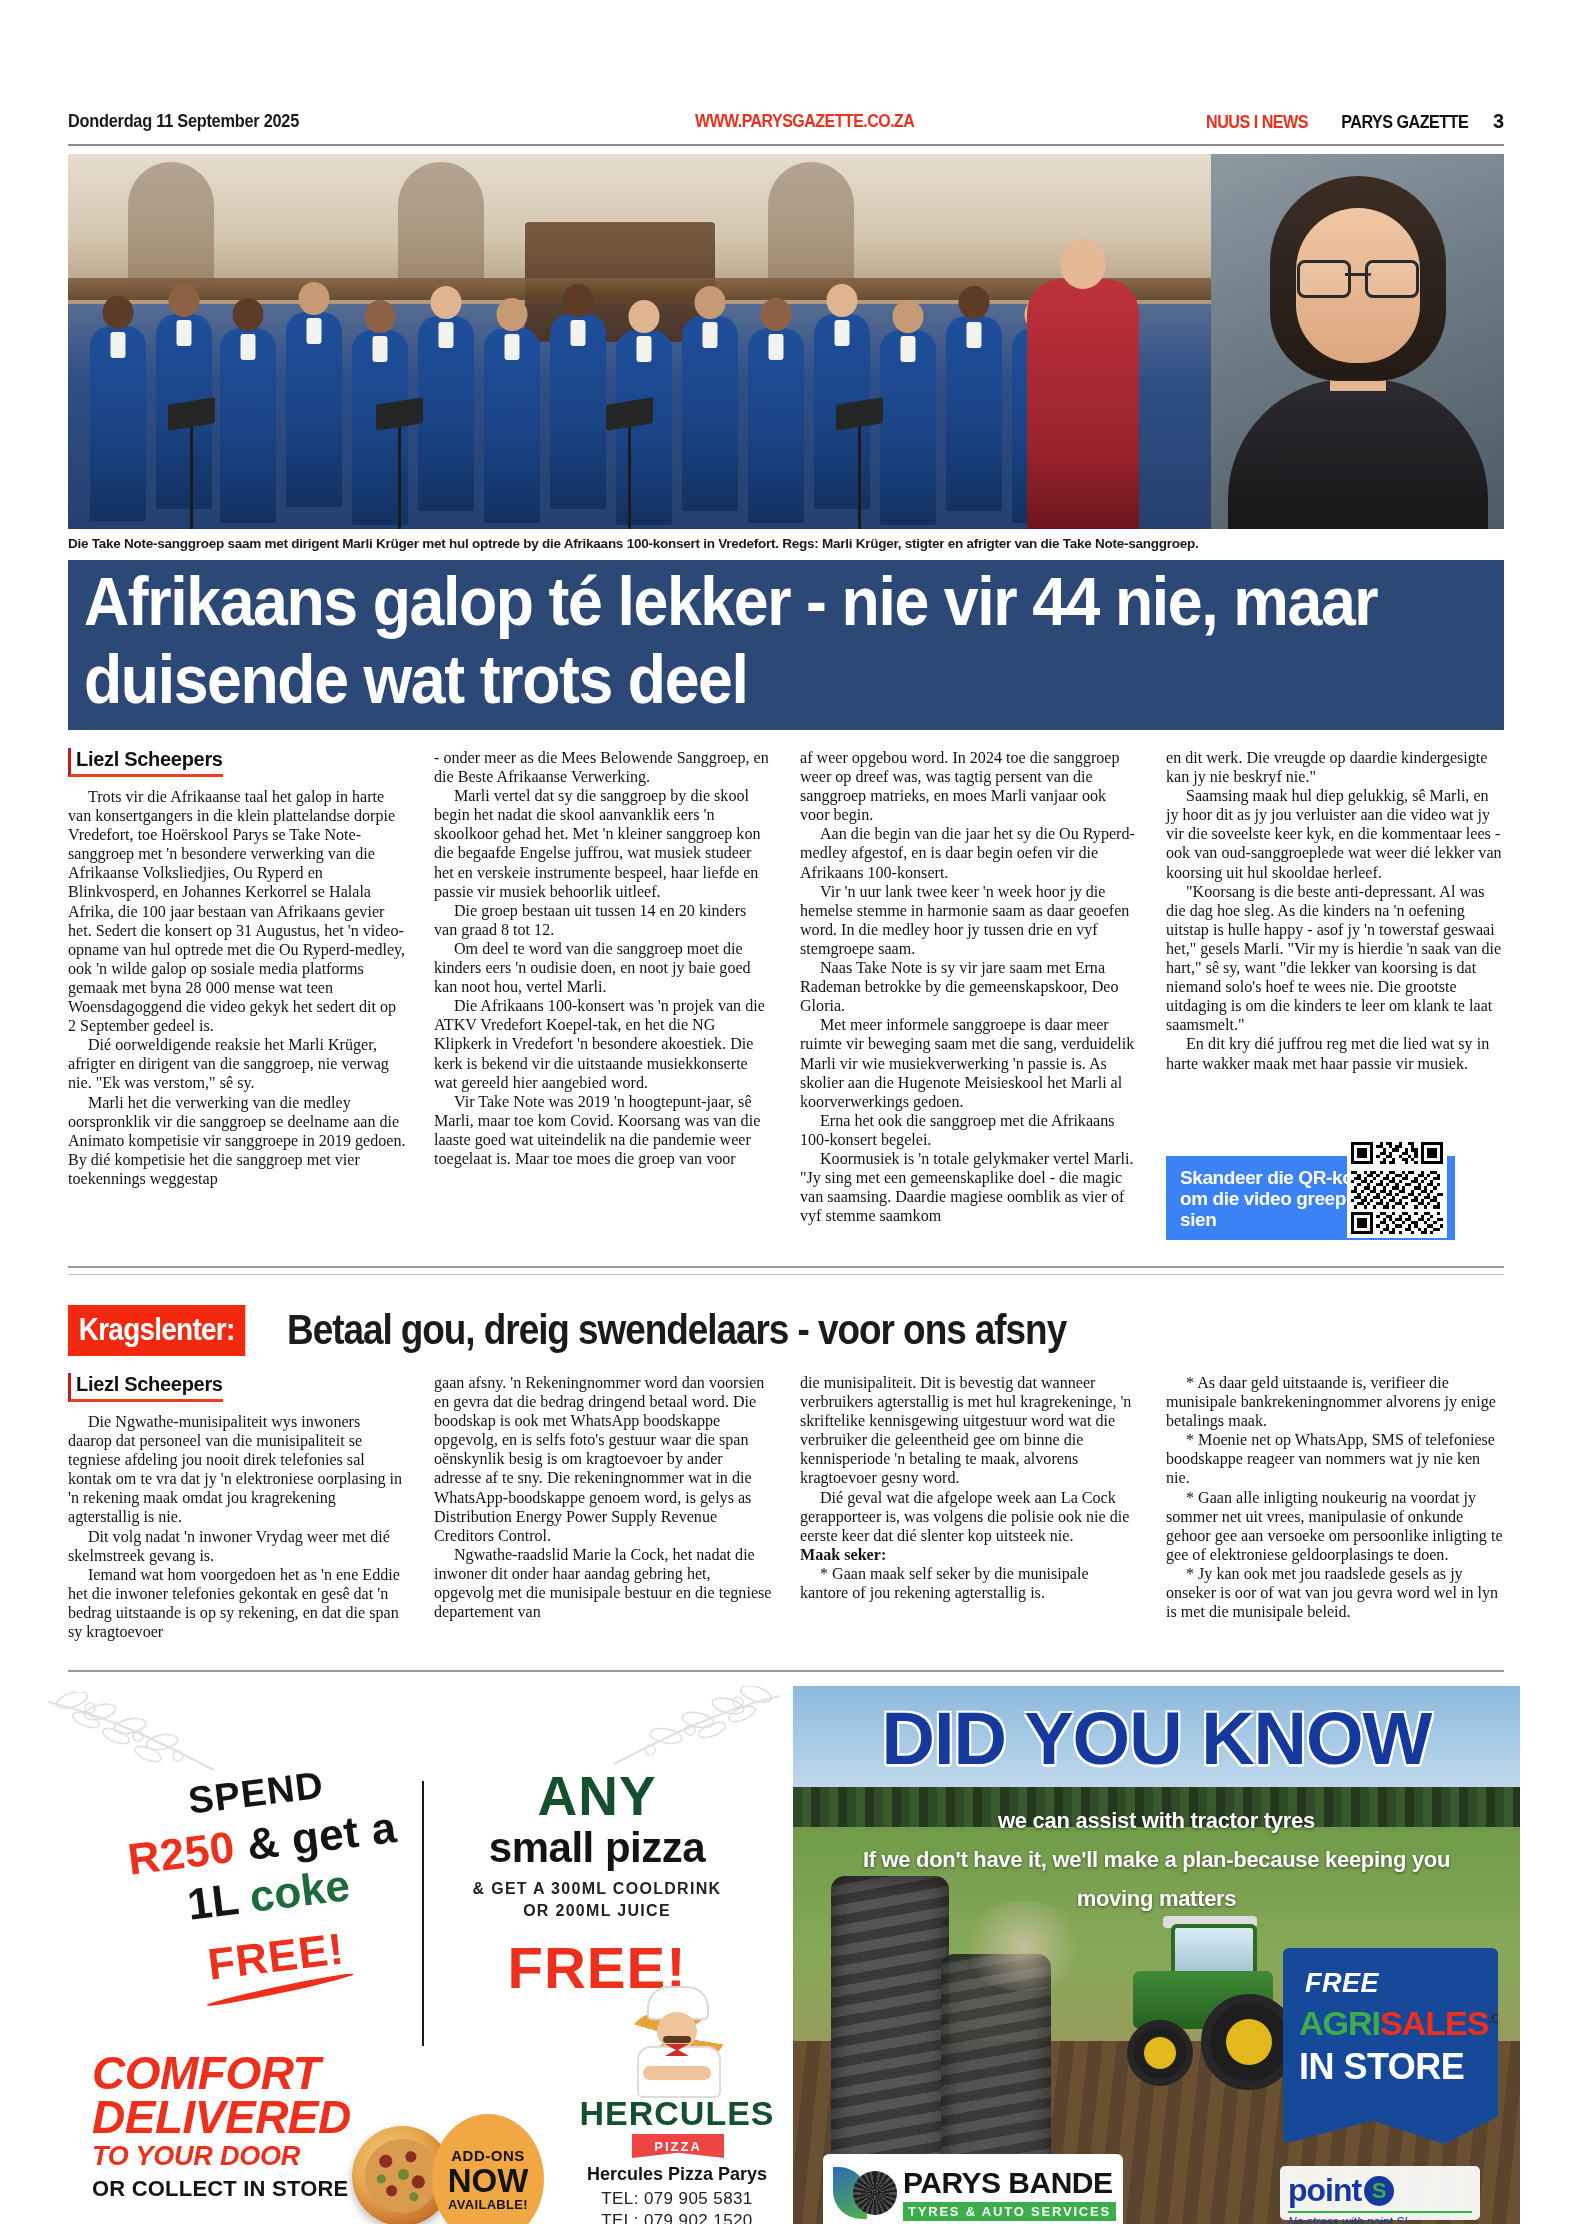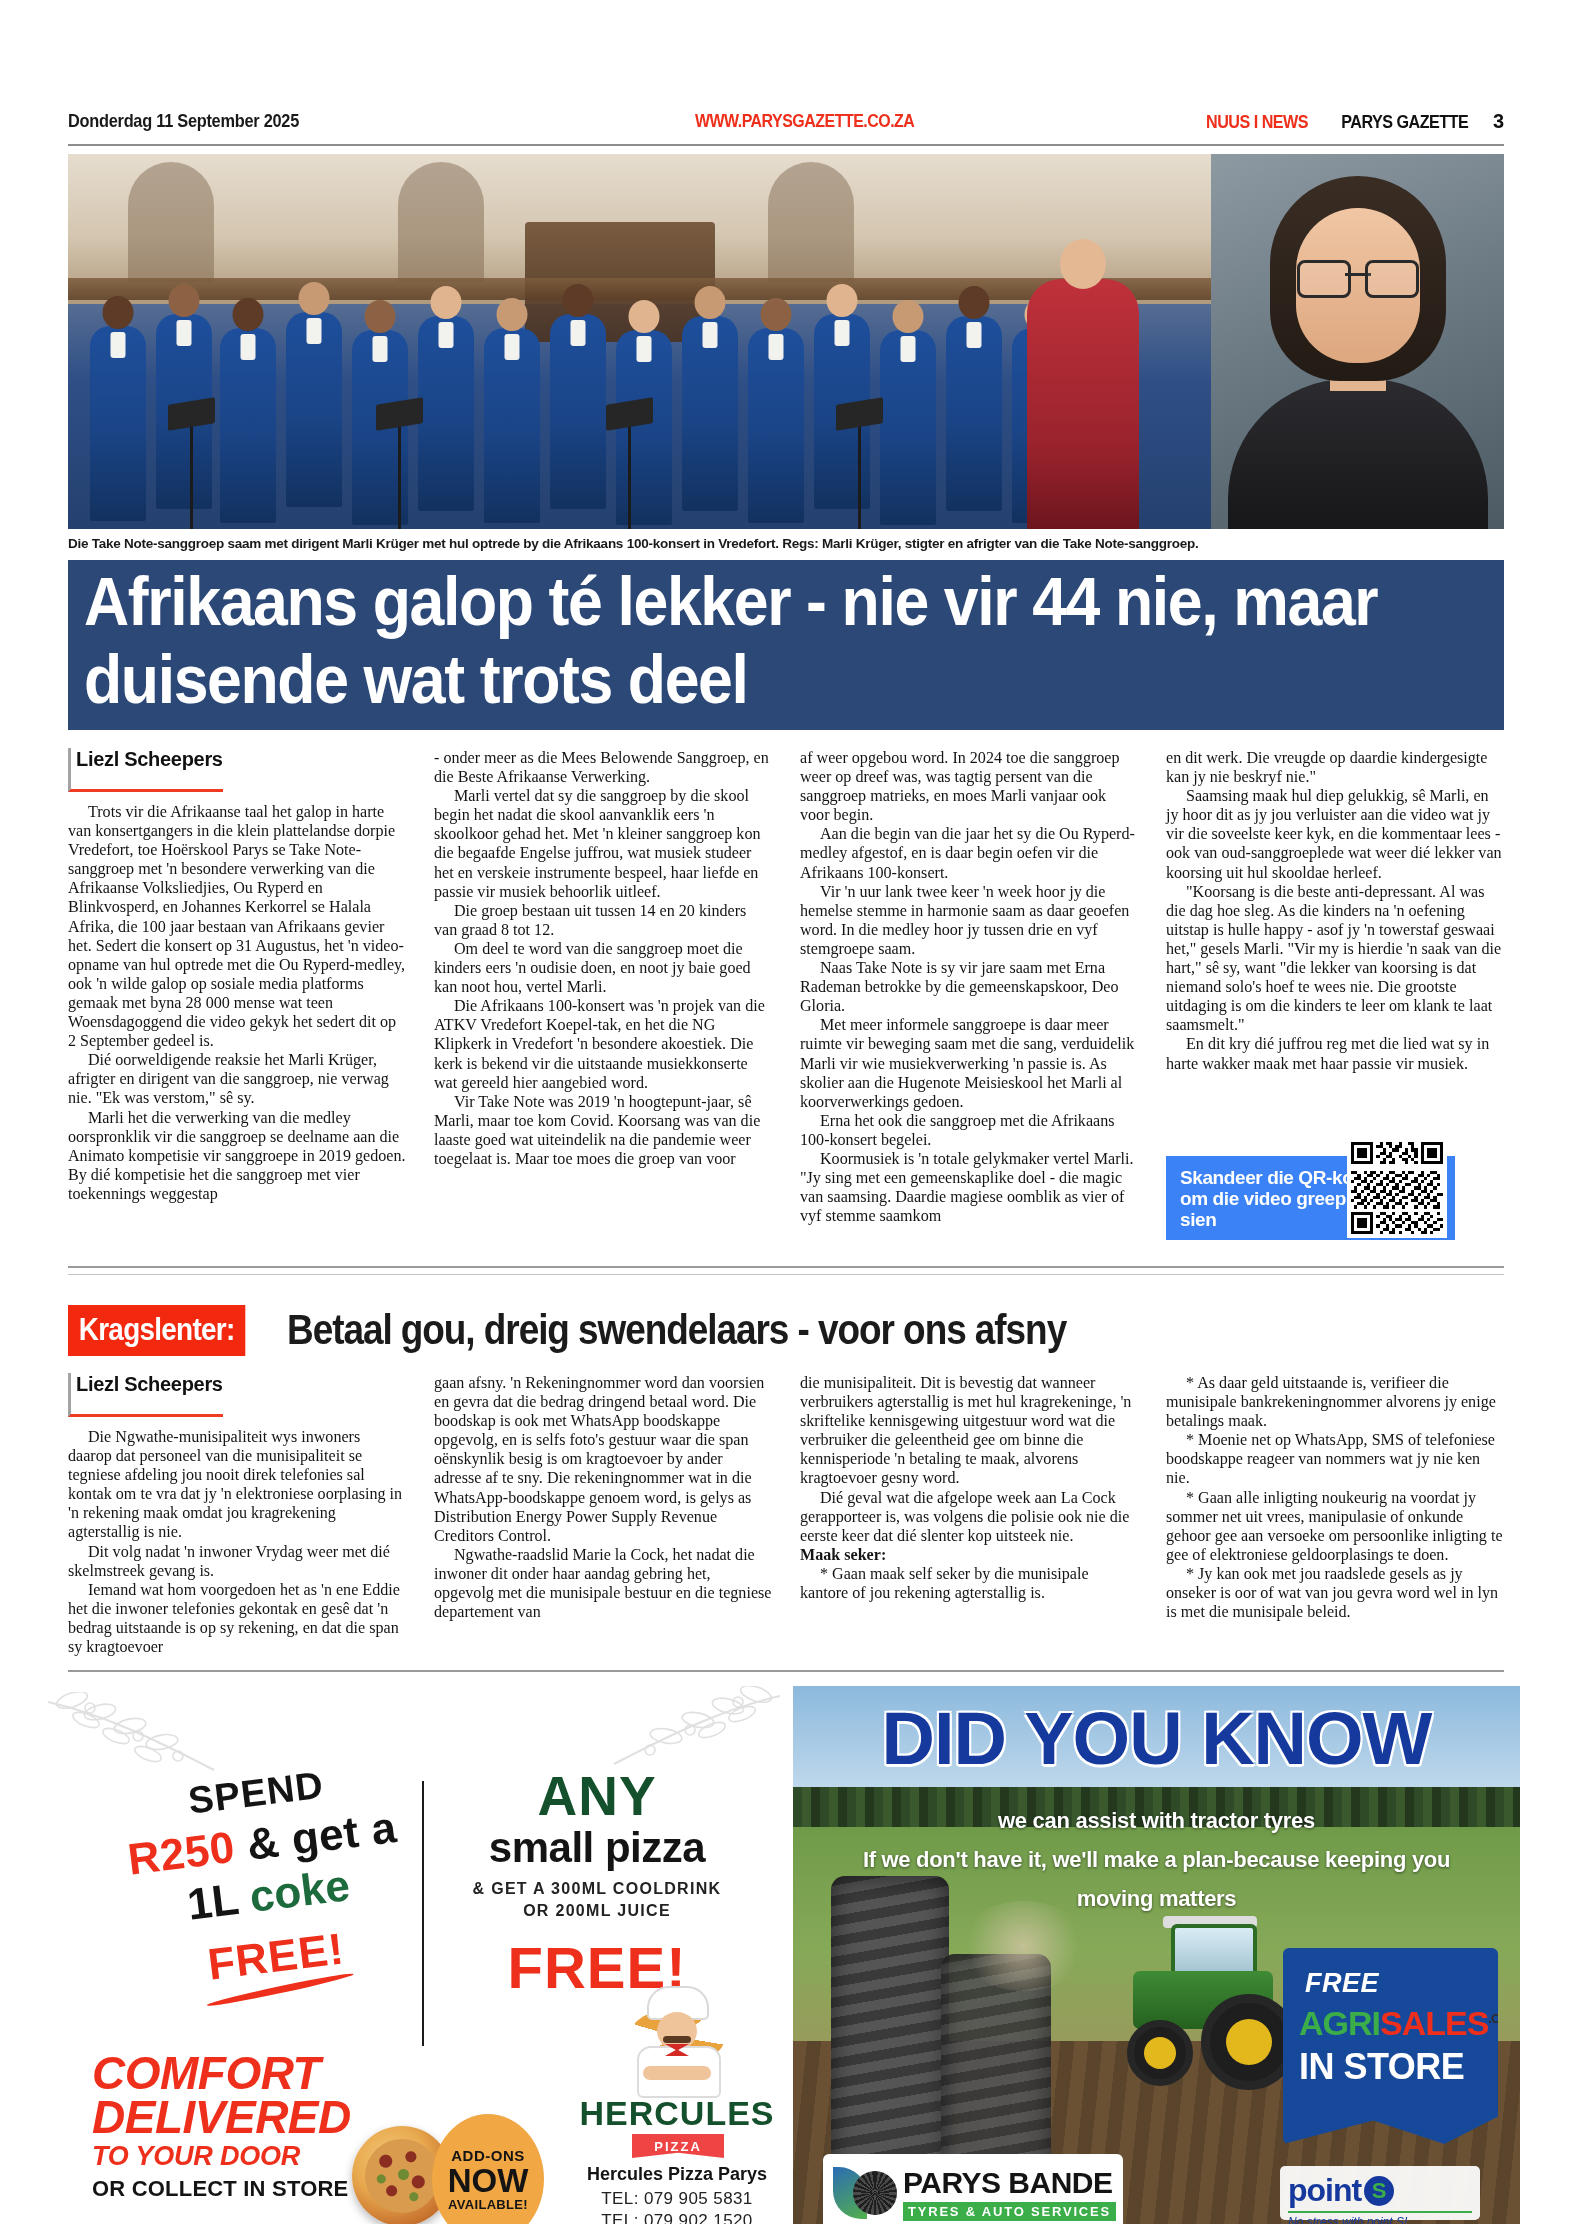--- a/index.html
+++ b/index.html
@@ -153,22 +153,22 @@
     display:grid;
     grid-template-columns:1fr 1fr 1fr 1fr;
     column-gap:28px;
     height:100%;
   }
   .col{position:relative;}
   .byline{
     font-family:"Liberation Sans", sans-serif;
     font-weight:700; font-size:20px; color:#111;
     border-bottom:3px solid #f03b23;
-    border-left:3px solid #a3a3a3;
-    padding:0 0 18px 5px;
+    border-left:3px solid #b91c1c;
+    padding:0 0 3px 5px;
     display:inline-block;
     margin-bottom:10px;
     letter-spacing:-0.3px;
   }
   .body p{
     margin:0;
     font-family:"Liberation Serif", serif;
     font-size:16.1px; line-height:19.1px;
     text-indent:20px;
     text-align:left;

